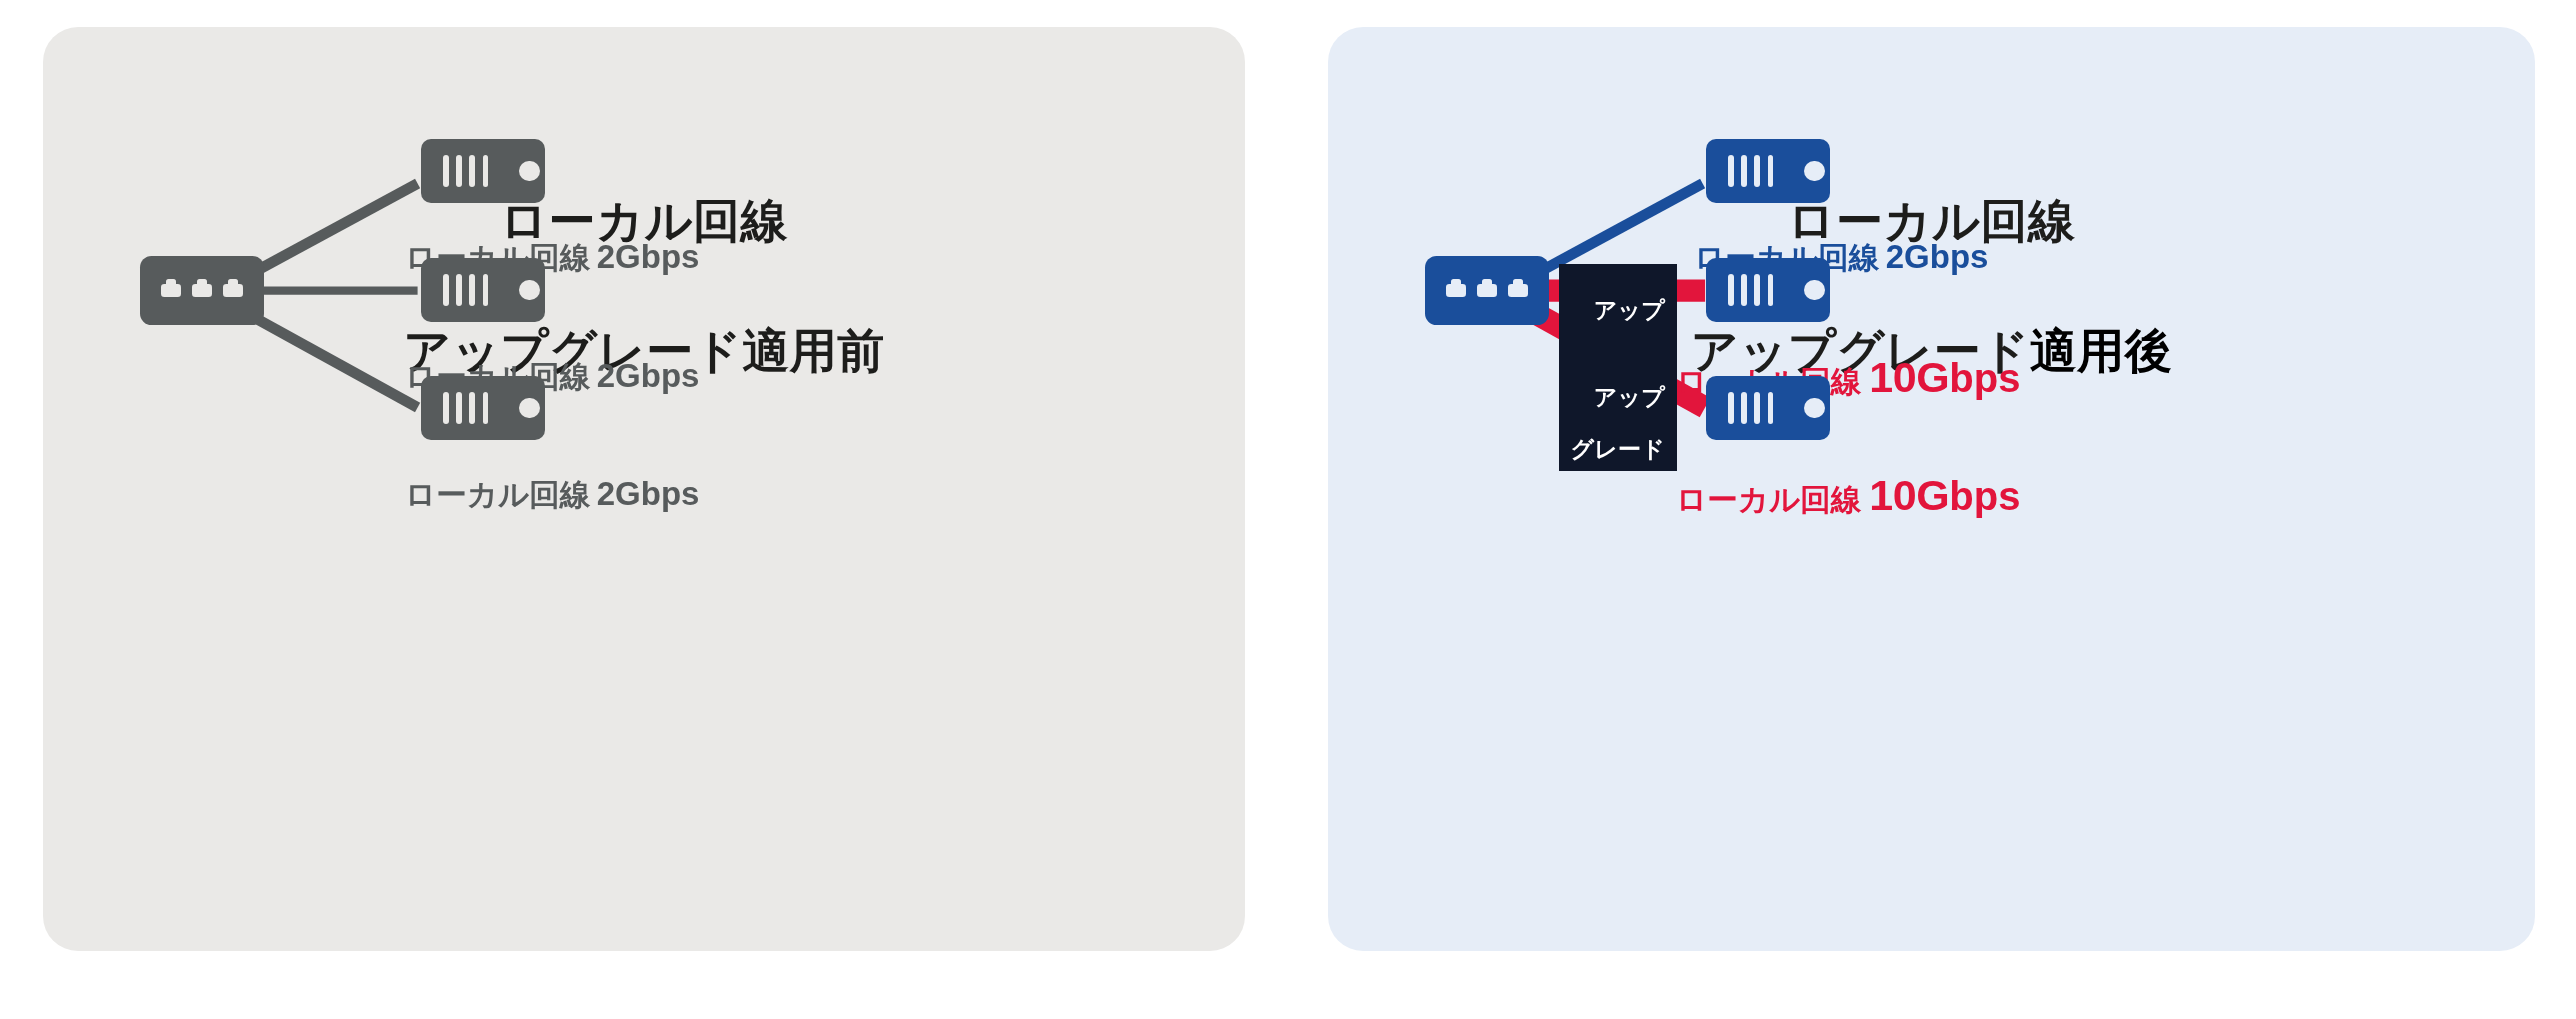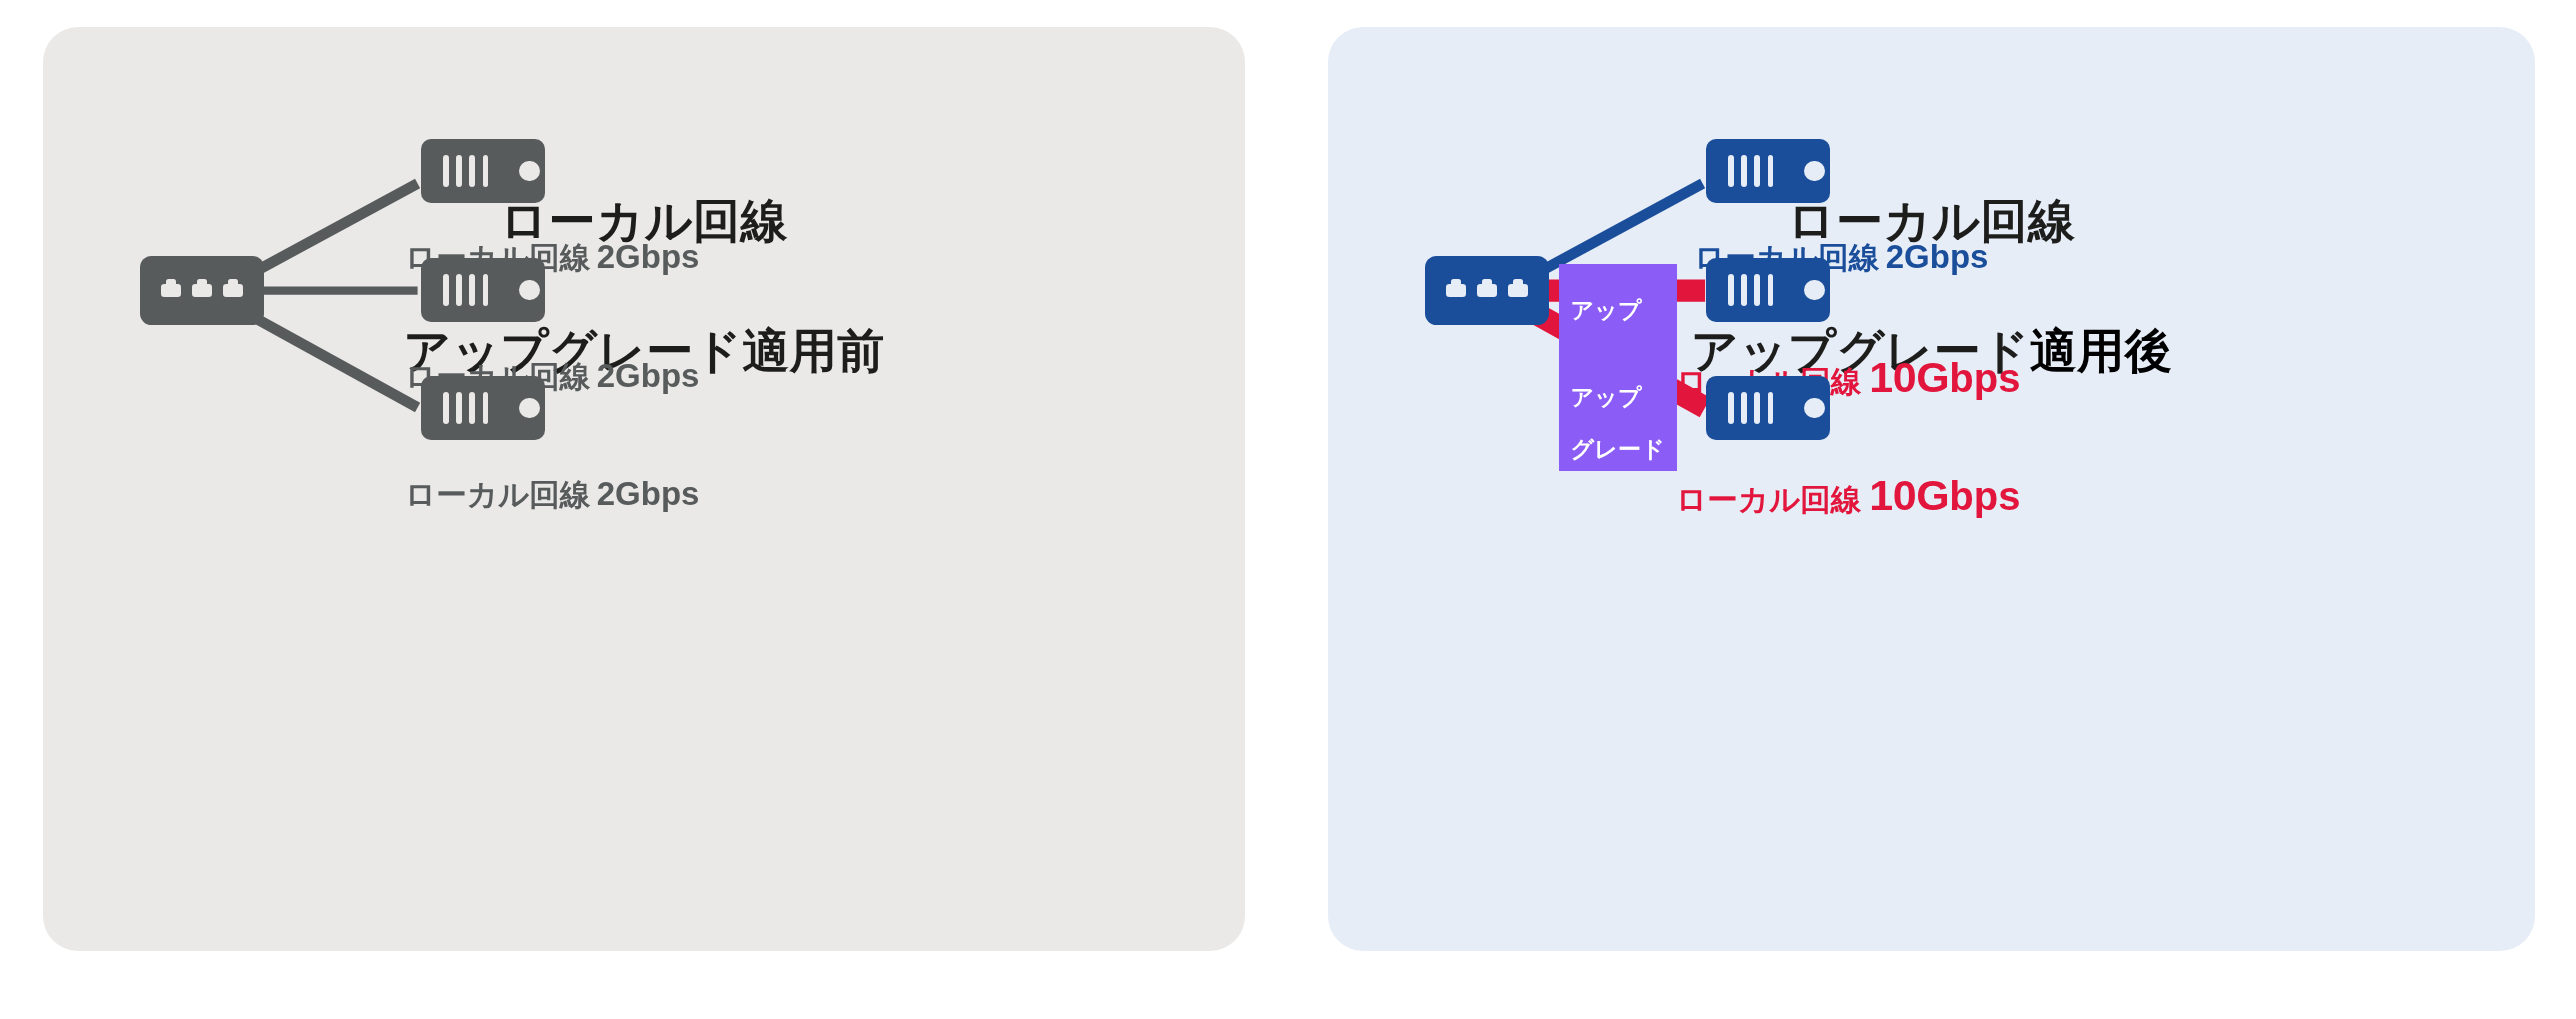--- a/index.html
+++ b/index.html
@@ -156,26 +156,26 @@
   .node-label--red  { color: #E2153C; }
 
   .label-name { font-size: 30.5px; }
   .label-speed { font-size: 33px; margin-left: 6.6px; }
   .label-speed-big { font-size: 43px; margin-left: 8.2px; letter-spacing: -0.01em; }
   .label-speed-small { font-size: 40px; }
 
   
   .badge {
     position: absolute;
-    background: #8b5cf6;
+    background: #0f172a;
     color: #ffffff;
     font-size: 23px;
     font-weight: 700;
     line-height: 1.13;
-    text-align: left;
+    text-align: right;
     padding: 7.4px 11.5px 9px 11.5px;
     white-space: pre-line;
     letter-spacing: 0.01em;
   }
 </style>
 </head>
 <body>
 
 <div class="stage">
 

